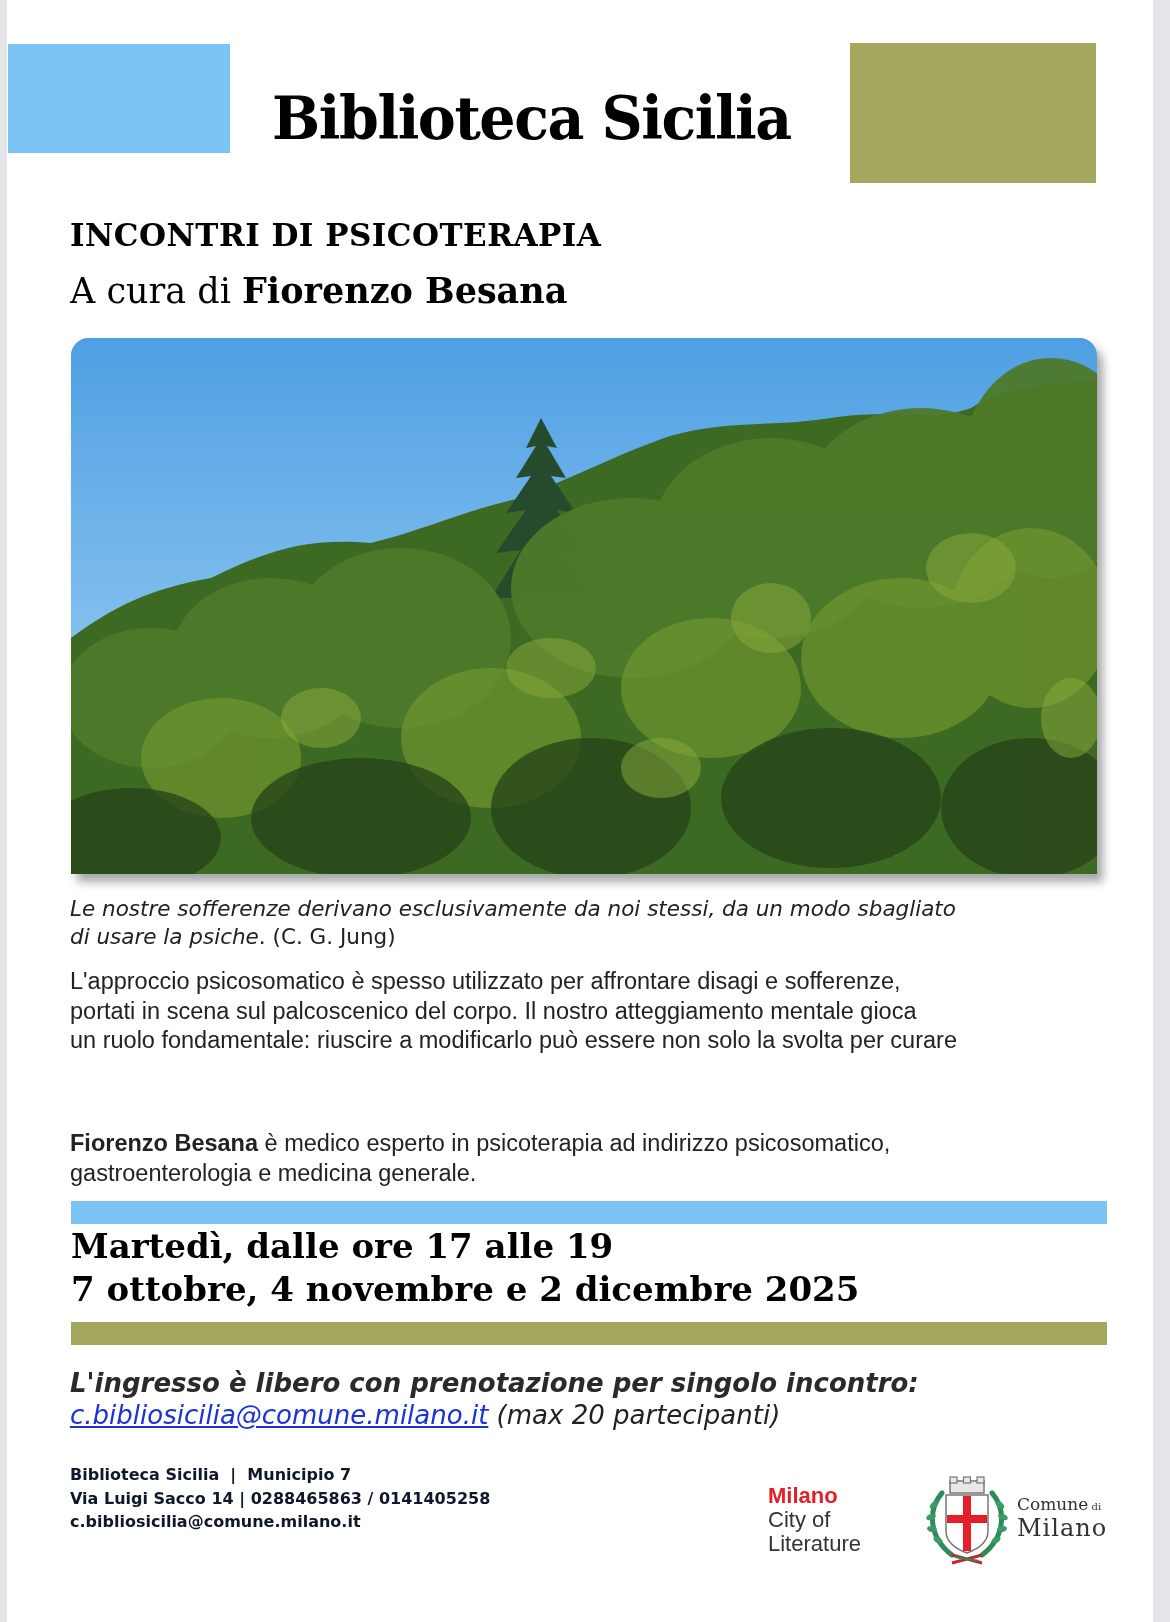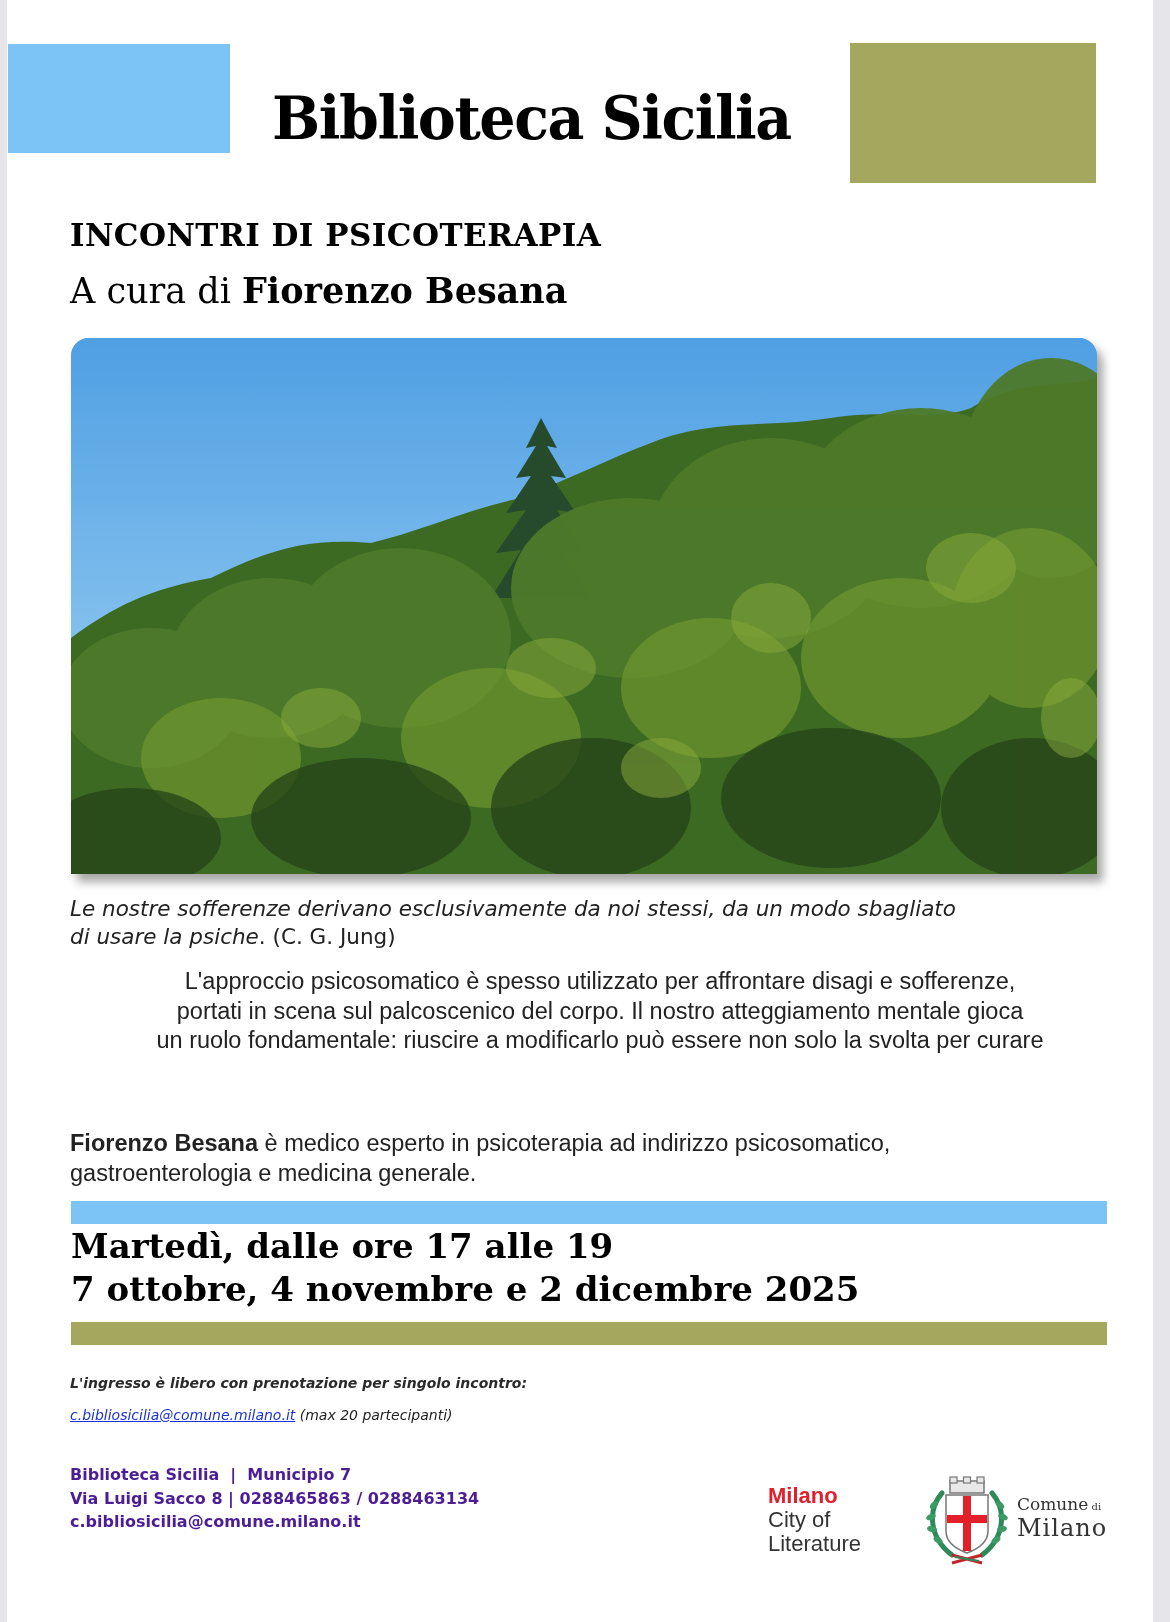--- a/index.html
+++ b/index.html
@@ -42,46 +42,45 @@
   .photo svg { display: block; }
   .quote {
     left: 63px; top: 895px; width: 940px;
     font-family: "DejaVu Sans", sans-serif; font-size: 21.5px; line-height: 28px; color: #222;
   }
   .quote i { font-style: italic; }
   .body-text {
     left: 63px; top: 967px; width: 1060px;
     font-family: "Liberation Sans", sans-serif; font-size: 23.5px; line-height: 29.5px; color: #222;
     white-space: nowrap;
-    text-align: center;
   }
   .bio {
     left: 63px; top: 1129px; width: 1060px;
     font-family: "Liberation Sans", sans-serif; font-size: 23.5px; line-height: 29.5px; color: #222;
     white-space: nowrap;
   }
   .bio b { font-weight: bold; }
   .bar-blue { left: 64px; top: 1201px; width: 1036px; height: 23px; background: var(--blue); }
   .bar-olive { left: 64px; top: 1322px; width: 1036px; height: 23px; background: var(--olive); }
   .schedule {
     left: 64px; top: 1225px;
     font-family: "DejaVu Serif", serif; font-weight: bold;
     font-size: 34px; line-height: 43px; color: #000; white-space: nowrap;
   }
   .booking {
     left: 63px; top: 1367px;
     font-family: "DejaVu Sans", sans-serif; font-style: italic;
-    font-size: 14px; line-height: 32px; color: #222; white-space: nowrap;
+    font-size: 26px; line-height: 32px; color: #222; white-space: nowrap;
   }
   .booking a { color: #1a32d8; text-decoration: underline; font-weight: normal; }
   .booking .lead { font-weight: bold; color: #2a2a2a; }
   .footer-info {
     left: 63px; top: 1463px;
     font-family: "DejaVu Sans", sans-serif; font-weight: bold;
-    font-size: 16px; line-height: 23.5px; color: #4c1d95; white-space: nowrap;
+    font-size: 16px; line-height: 23.5px; color: #0f172a; white-space: nowrap;
   }
   .city-lit {
     left: 761px; top: 1484px;
     font-family: "Liberation Sans", sans-serif; font-size: 22px; line-height: 24px; color: #333;
   }
   .city-lit .milano { color: #e3202a; font-weight: bold; }
   .crest { left: 915px; top: 1475px; width: 90px; height: 92px; }
   .comune {
     left: 1010px; top: 1496px;
     font-family: "DejaVu Serif", serif; color: #333; line-height: 1;
@@ -190,21 +189,21 @@
 
   <div class="abs bar-olive"></div>
 
   <div class="abs booking">
     <div class="lead">L'ingresso è libero con prenotazione per singolo incontro:</div>
     <div><a>c.bibliosicilia@comune.milano.it</a><span> (max 20 partecipanti)</span></div>
   </div>
 
   <div class="abs footer-info">
     <div style="white-space:pre;">Biblioteca Sicilia  |  Municipio 7</div>
-    <div>Via Luigi Sacco 8 | 0288465863 / 0288463134</div>
+    <div>Via Luigi Sacco 14 | 0288465863 / 0141405258</div>
     <div>c.bibliosicilia@comune.milano.it</div>
   </div>
 
   <div class="abs city-lit">
     <div class="milano">Milano</div>
     <div>City of</div>
     <div>Literature</div>
   </div>
 
   <div class="abs crest">

